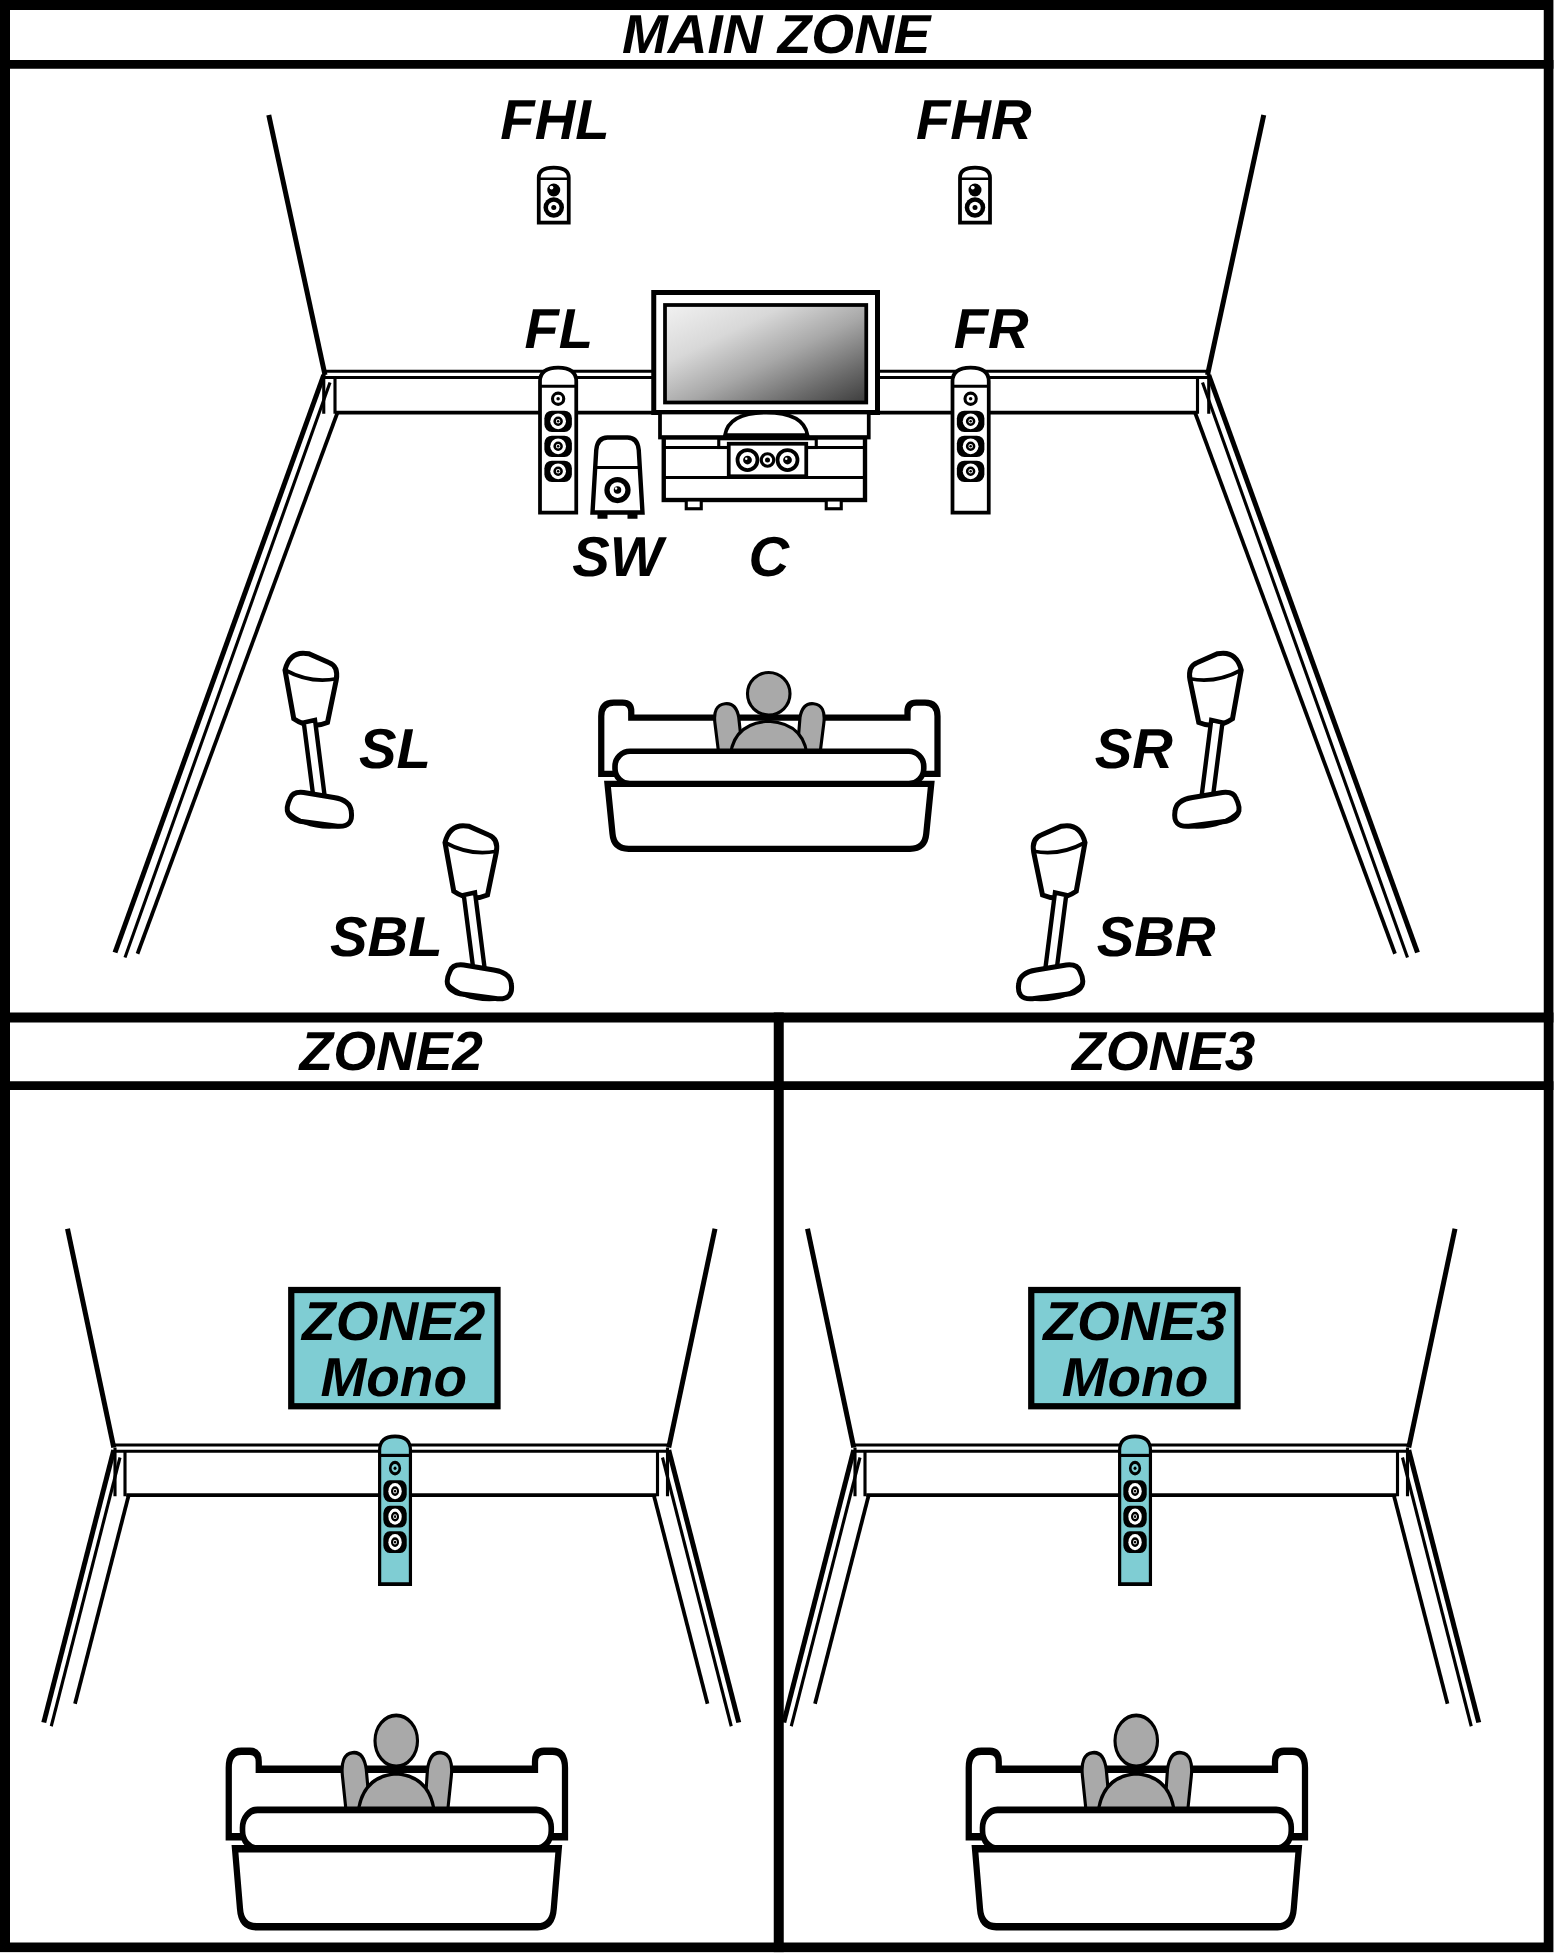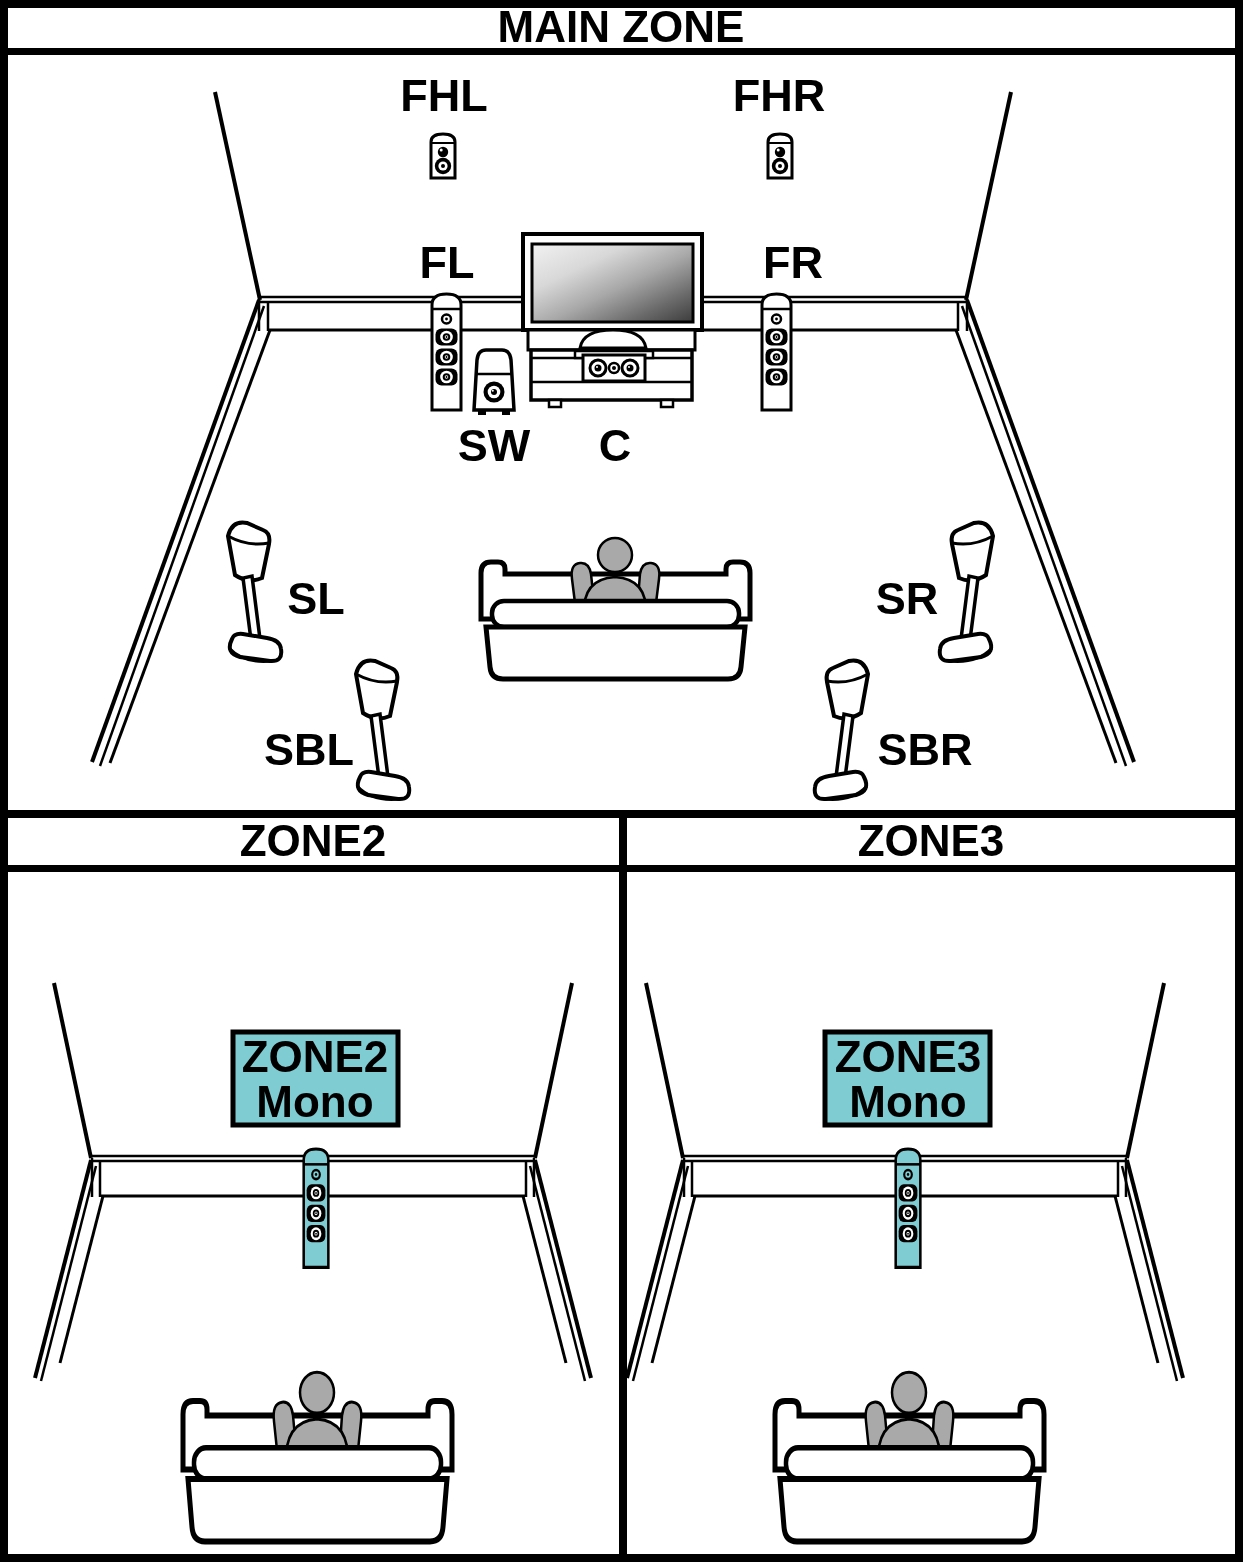--- a/index.html
+++ b/index.html
@@ -1,16 +1,16 @@
 <!DOCTYPE html>
 <html><head>
 <meta charset="utf-8">
 <style>
   html,body{margin:0;padding:0;background:#ffffff;}
-  .page{position:relative;width:1243px;height:1562px;background:#fff;overflow:hidden;}
+  .page{position:relative;width:1243px;height:1562px;background:#fff;overflow:hidden;font-style:italic;}
   svg{display:block;}
   svg text{font-family:"Liberation Sans","DejaVu Sans",sans-serif;font-weight:bold;fill:#000;text-anchor:middle;}
   .hdr{font-size:44px;}
   .lbl{font-size:45px;}
   .badge-txt{font-size:44px;}
   .thick{stroke:#000;stroke-width:4;fill:none;}
   .thin{stroke:#000;stroke-width:2.5;fill:none;}
   .base{stroke:#000;stroke-width:3;fill:none;}
 </style>
 </head>

